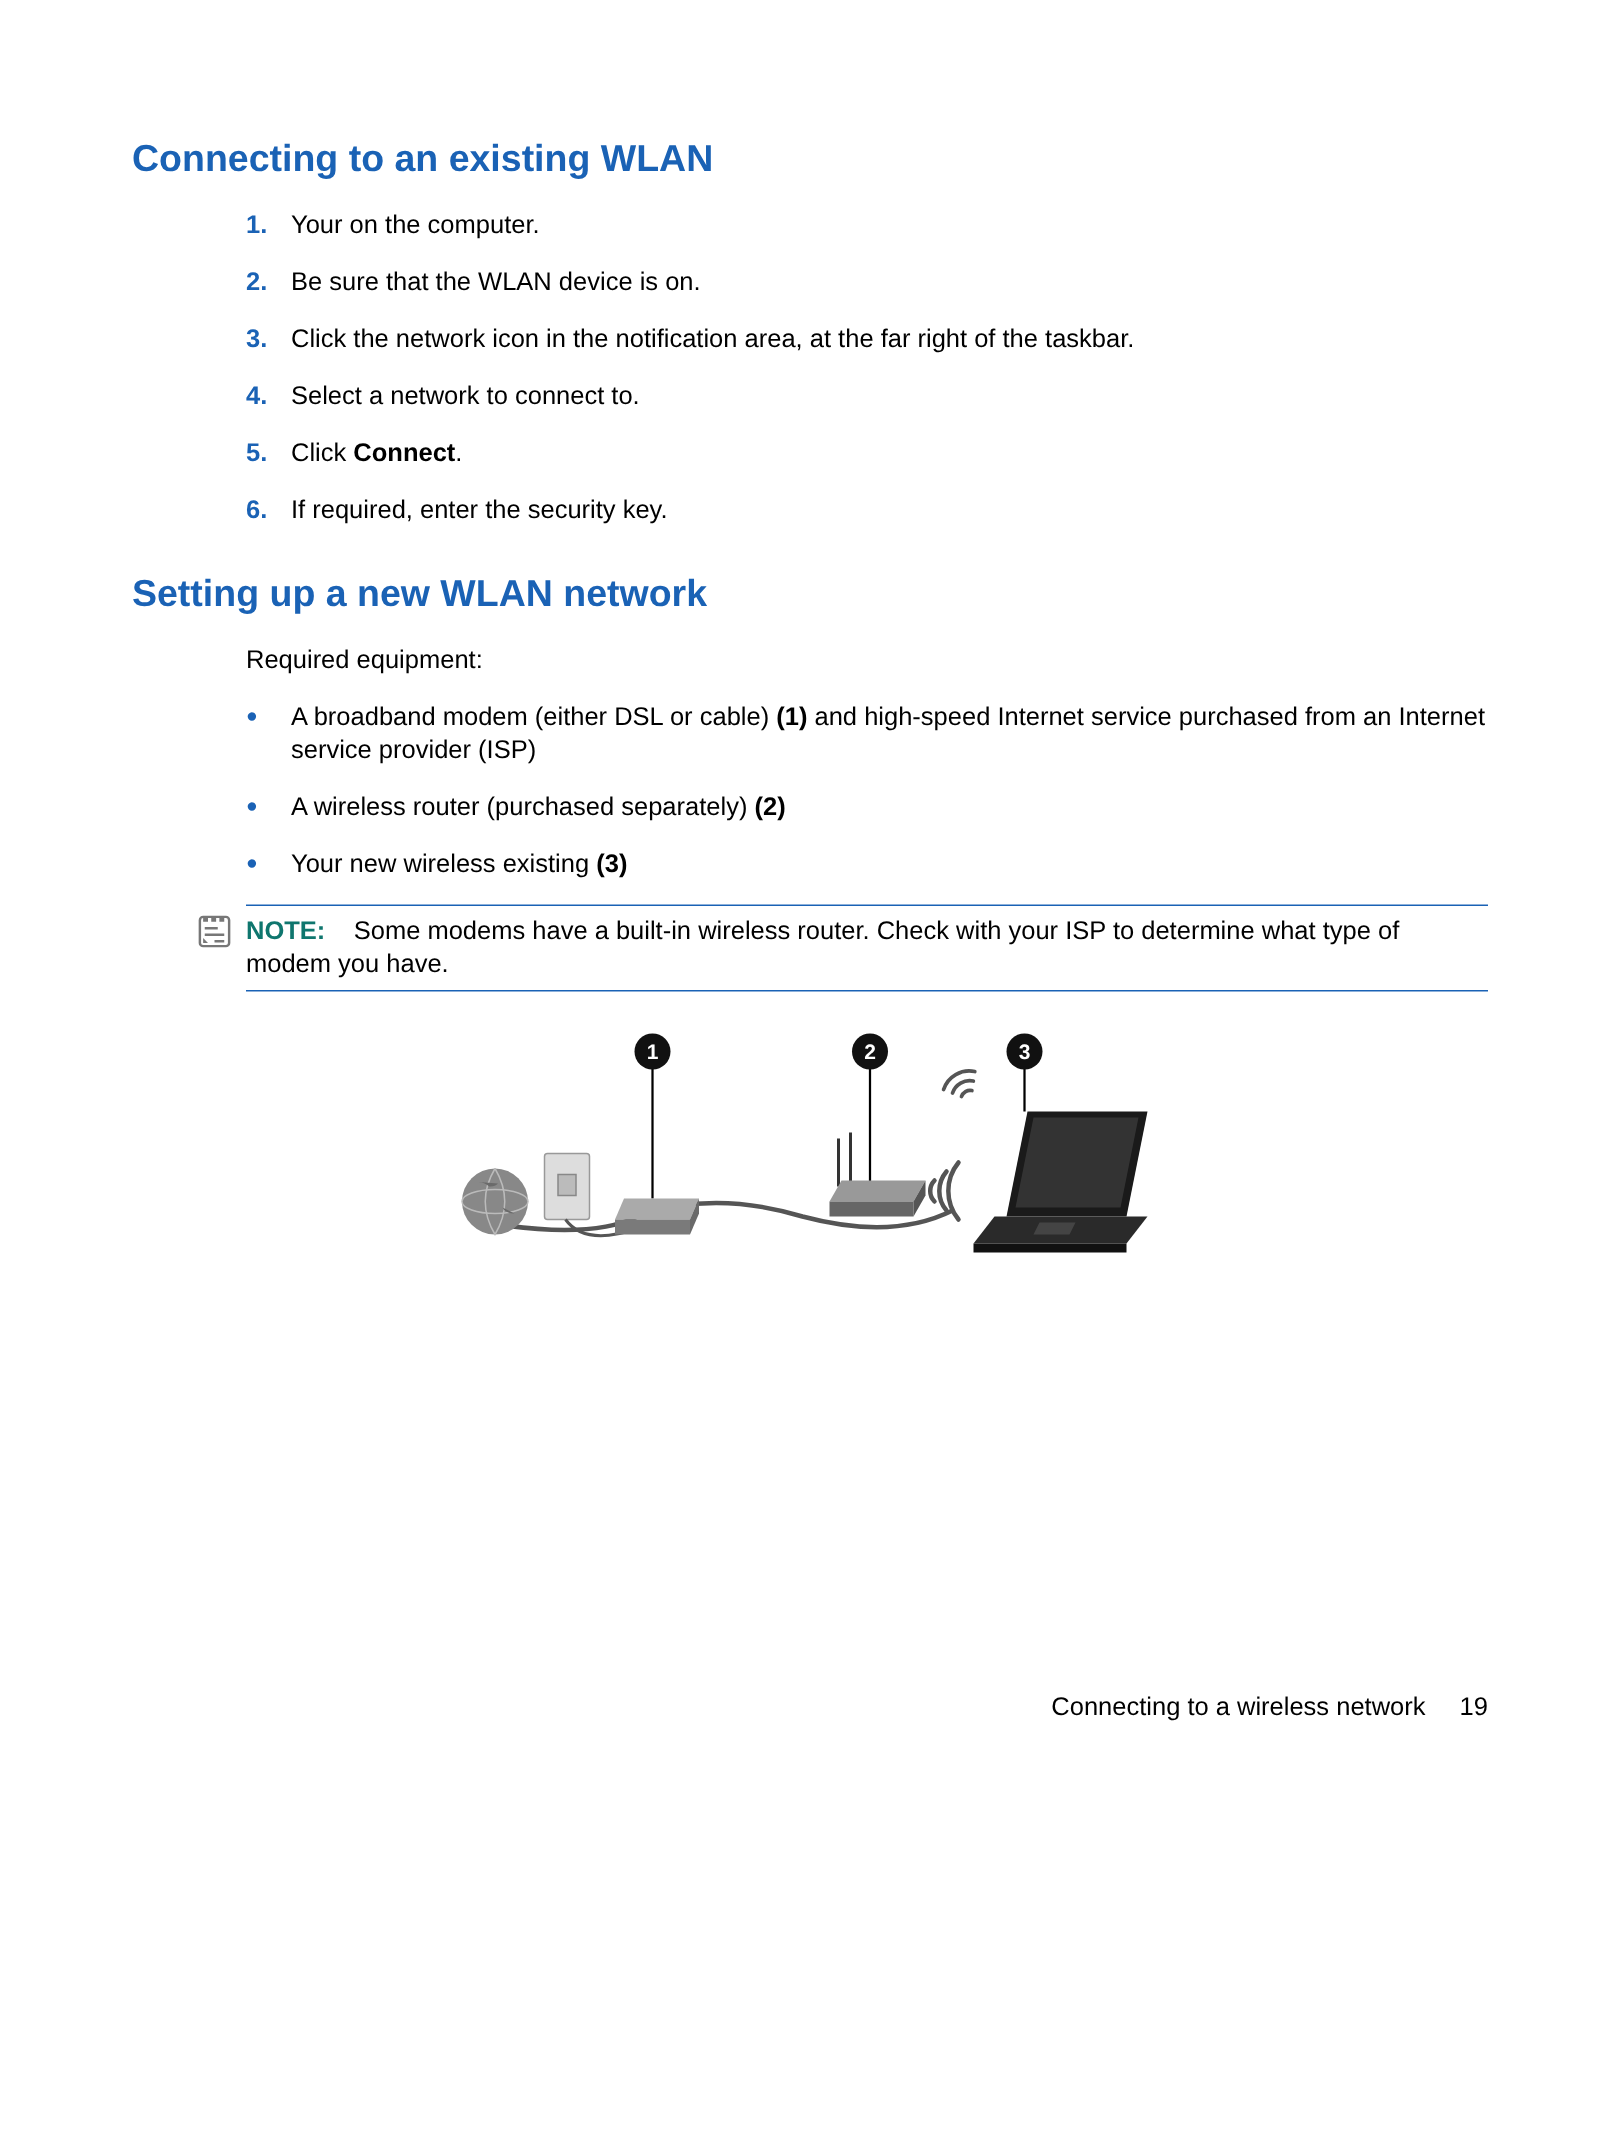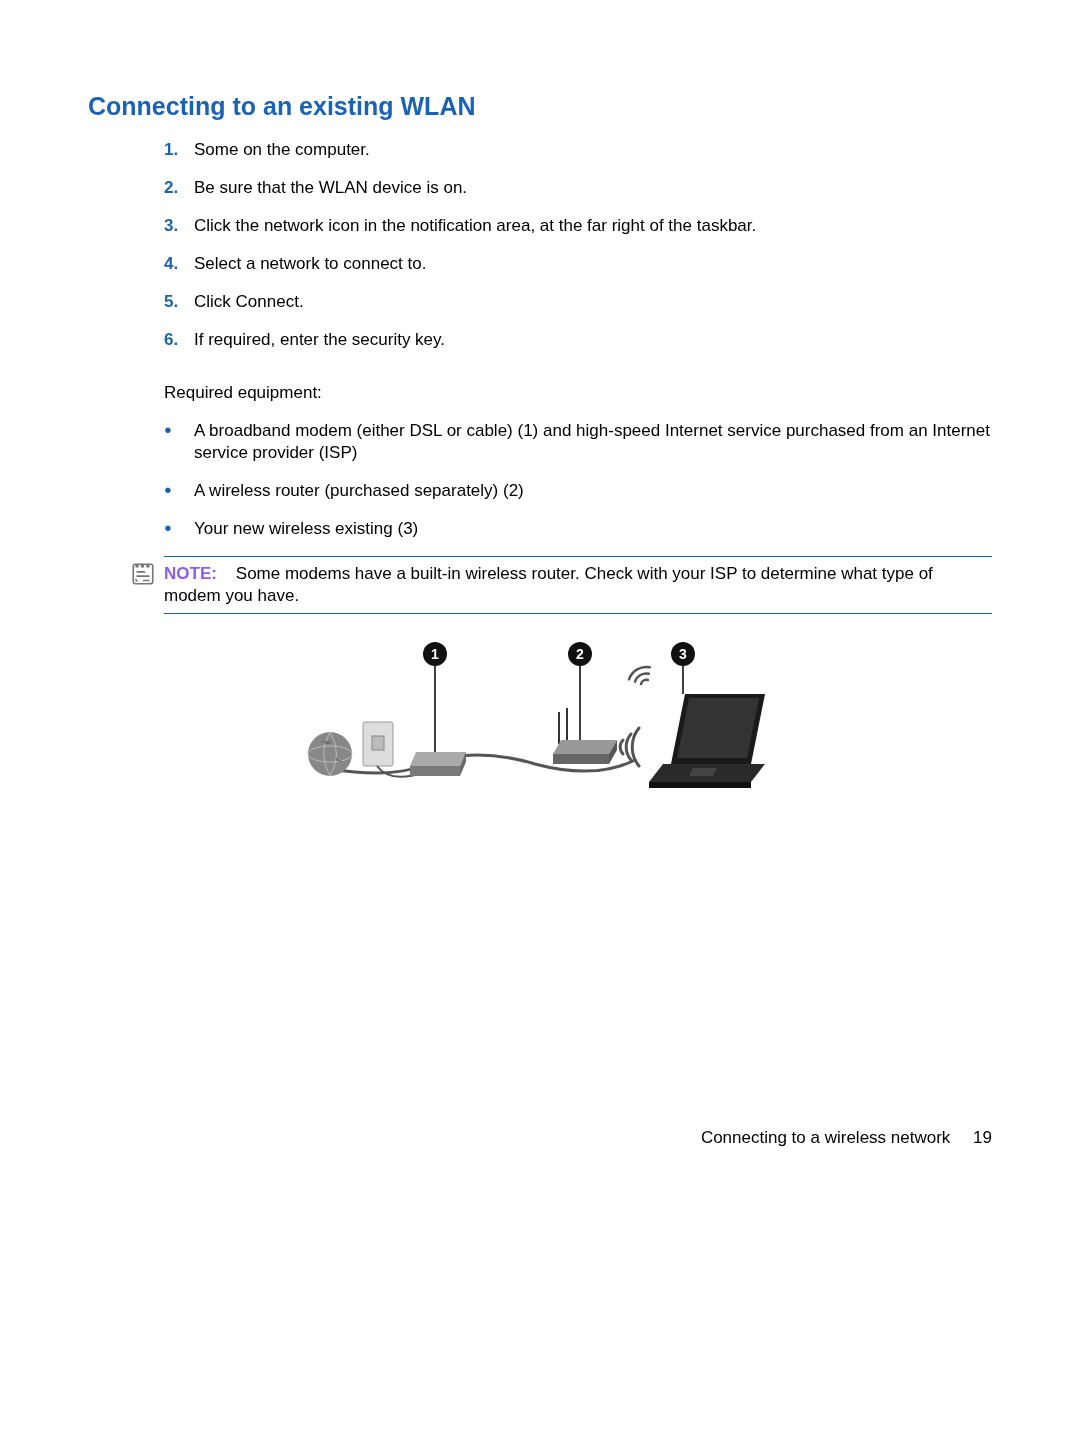--- a/index.html
+++ b/index.html
@@ -81,21 +81,21 @@
     margin-bottom: 18px;
   }
   .note-icon {
     position: absolute;
     left: -34px;
     top: 4px;
     width: 26px;
     height: 26px;
   }
   .note-label {
-    color: #8b5cf6;
+    color: #0f766e;
     font-weight: bold;
     margin-top: 27px;
   }
 
   .illustration {
     display: block;
     margin: 20px auto 0 auto;
     width: 470px;
     height: 170px;
   }
@@ -103,32 +103,32 @@
   .footer {
     position: absolute;
     bottom: 51px;
     right: 88px;
     font-size: 17px;
   }
   .footer .pagenum {
     display: inline-block;
     margin-left: 18px;
   }
-  b { font-weight: normal; }
+  b { font-weight: bold; }
 </style>
 </head>
 <body>
 
 <div class="page">
 
   <h2 class="section-heading">Connecting to an existing WLAN</h2>
   <div class="ol-block">
     <div class="li-row">
       <span class="li-num">1.</span>
-      <span class="li-text">Some on the computer.</span>
+      <span class="li-text">Your on the computer.</span>
     </div>
     <div class="li-row">
       <span class="li-num">2.</span>
       <span class="li-text">Be sure that the WLAN device is on.</span>
     </div>
     <div class="li-row">
       <span class="li-num">3.</span>
       <span class="li-text">Click the network icon in the notification area, at the far right of the taskbar.</span>
     </div>
     <div class="li-row">
@@ -140,20 +140,21 @@
       <span class="li-text">
         <span>Click </span><b>Connect</b><span>.</span>
       </span>
     </div>
     <div class="li-row">
       <span class="li-num">6.</span>
       <span class="li-text">If required, enter the security key.</span>
     </div>
   </div>
 
+  <h2 class="section-heading">Setting up a new WLAN network</h2>
   <p class="para-block">Required equipment:</p>
 
   <div class="ul-block">
     <div class="ul-row">
       <span class="ul-bullet">●</span>
       <span class="ul-text">
         <span>A broadband modem (either DSL or cable) </span><b>(1)</b><span> and high-speed Internet service purchased from an Internet service provider (ISP)</span>
       </span>
     </div>
     <div class="ul-row">

